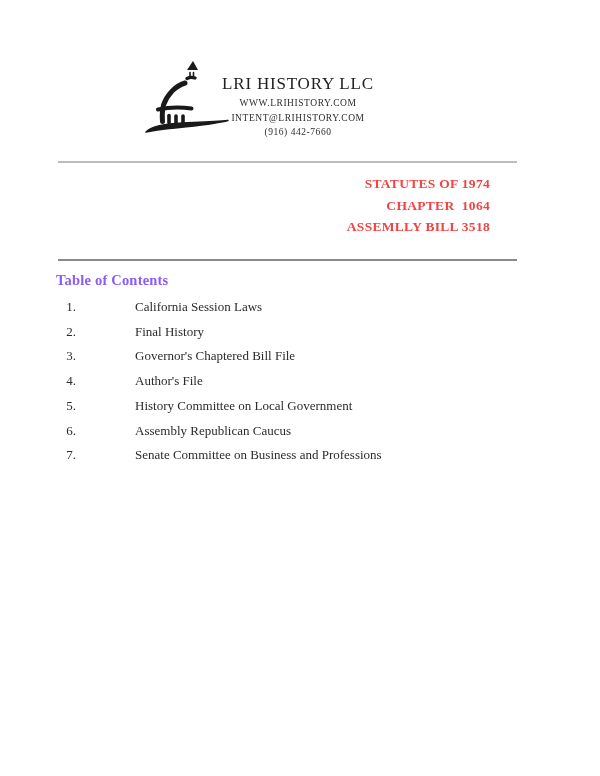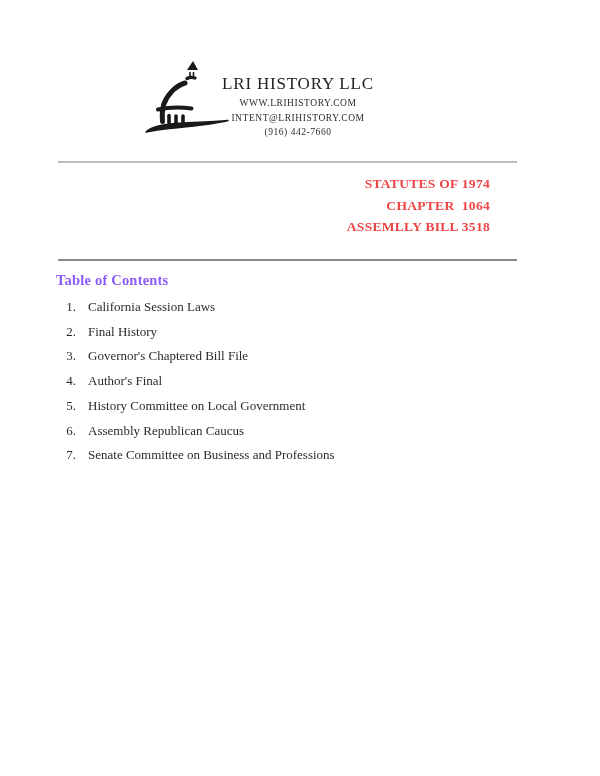--- a/index.html
+++ b/index.html
@@ -71,21 +71,21 @@
   }
   .toc-item {
     display: flex; align-items: baseline;
     font-size: 13px; line-height: 24.7px;
     color: #2b2b2b;
   }
   .toc-num {
     width: 20px; text-align: right;
     margin-right: 12px; flex: 0 0 auto;
   }
-  .toc-label { flex: 1 1 auto; }
+  .toc-label { flex: 1 1 auto; margin-left: 47px; }
 </style>
 </head>
 <body>
 
 <div class="page">
 
   <div class="logo">
     <svg viewBox="0 0 92 84" width="92" height="84" xmlns="http://www.w3.org/2000/svg" fill="none" stroke="#1a1a1a" stroke-linecap="round">
 
       <path d="M52,4 L57,13 L46,13 Z" fill="#1a1a1a" stroke="none"></path>
@@ -132,21 +132,21 @@
     <li class="toc-item">
       <span class="toc-num">2.</span>
       <span class="toc-label">Final History</span>
     </li>
     <li class="toc-item">
       <span class="toc-num">3.</span>
       <span class="toc-label">Governor's Chaptered Bill File</span>
     </li>
     <li class="toc-item">
       <span class="toc-num">4.</span>
-      <span class="toc-label">Author's Final</span>
+      <span class="toc-label">Author's File</span>
     </li>
     <li class="toc-item">
       <span class="toc-num">5.</span>
       <span class="toc-label">History Committee on Local Government</span>
     </li>
     <li class="toc-item">
       <span class="toc-num">6.</span>
       <span class="toc-label">Assembly Republican Caucus</span>
     </li>
     <li class="toc-item">

